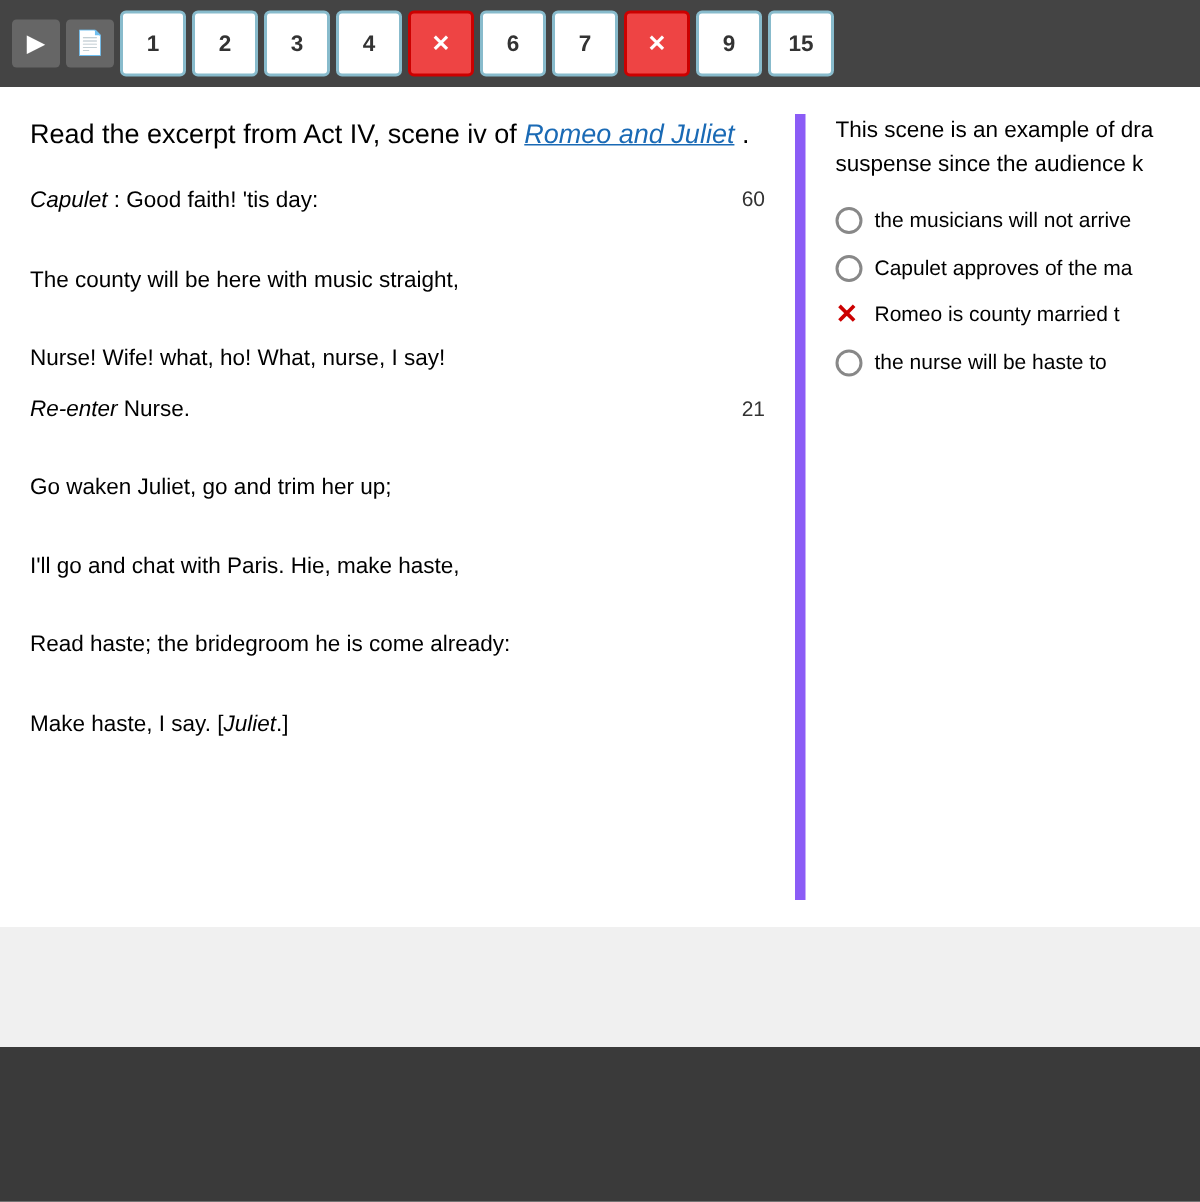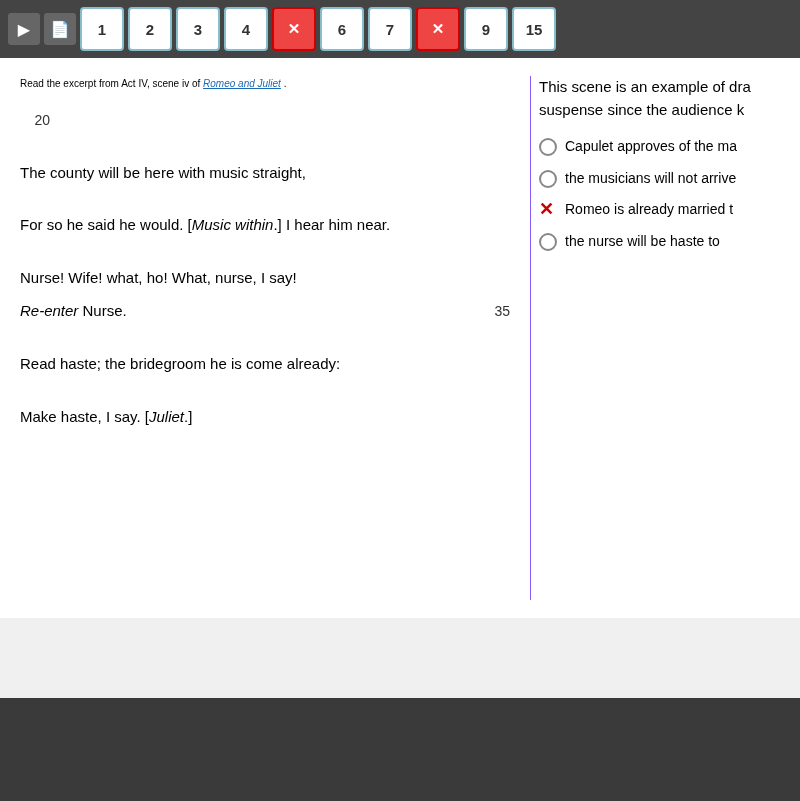--- a/index.html
+++ b/index.html
@@ -65,27 +65,27 @@
       min-height: 560px;
     }
 
     .left-panel {
       flex: 0 0 510px;
       padding-right: 20px;
     }
 
     .right-panel {
       flex: 1;
-      border-left: 1px solid #8b5cf6;
-      padding-left: 8px;
+      border-left: 7px solid #8b5cf6;
+      padding-left: 20px;
       overflow: hidden;
     }
 
     .intro-text {
-      font-size: 10px;
+      font-size: 18px;
       margin-bottom: 18px;
       line-height: 1.5;
     }
 
     .intro-text a {
       color: #1a6ab5;
       text-decoration: underline;
     }
 
     .excerpt {
@@ -198,60 +198,65 @@
     <div class="intro-text">
       <span>Read the excerpt from Act IV, scene iv of </span>
       <a href="#"><em>Romeo and Juliet</em></a>
       <span>.</span>
     </div>
 
     <div class="excerpt">
 
       <div class="excerpt-block">
         <div class="line-block" style="display:flex; justify-content:space-between;">
-          <span class="line-number">20</span>
+          <span>
+            <span class="character-name">Capulet</span>
+            <span>: Good faith! 'tis day:</span>
+          </span>
+          <span class="line-number">60</span>
         </div>
       </div>
 
       <p class="excerpt-block">The county will be here with music straight,</p>
-      <p class="excerpt-block">For so he said he would. [<em>Music within</em>.] I hear him near.</p>
       <p class="excerpt-block">Nurse! Wife! what, ho! What, nurse, I say!</p>
 
       <div class="excerpt-block stage-line" style="margin-top: 8px; margin-bottom:8px;">
         <span style="flex:1; text-align:left;">
           <em>Re-enter</em>
           <span> Nurse.</span>
         </span>
-        <span class="line-number">35</span>
+        <span class="line-number">21</span>
       </div>
 
+      <p class="excerpt-block">Go waken Juliet, go and trim her up;</p>
+      <p class="excerpt-block">I'll go and chat with Paris. Hie, make haste,</p>
       <p class="excerpt-block">Read haste; the bridegroom he is come already:</p>
       <p class="excerpt-block">Make haste, I say. [<em>Juliet</em>.]</p>
     </div>
   </div>
 
   <div class="right-panel">
     <div class="right-question-text">
       This scene is an example of dra<br>
       suspense since the audience k
     </div>
 
     <div class="answer-option">
       <div class="radio-circle"></div>
+      <span>the musicians will not arrive</span>
+    </div>
+
+    <div class="answer-option">
+      <div class="radio-circle"></div>
       <span>Capulet approves of the ma</span>
     </div>
 
     <div class="answer-option">
-      <div class="radio-circle"></div>
-      <span>the musicians will not arrive</span>
-    </div>
-
-    <div class="answer-option">
       <div class="x-mark">✕</div>
-      <span>Romeo is already married t</span>
+      <span>Romeo is county married t</span>
     </div>
 
     <div class="answer-option">
       <div class="radio-circle"></div>
       <span>the nurse will be haste to</span>
     </div>
   </div>
 
 </div>
 

